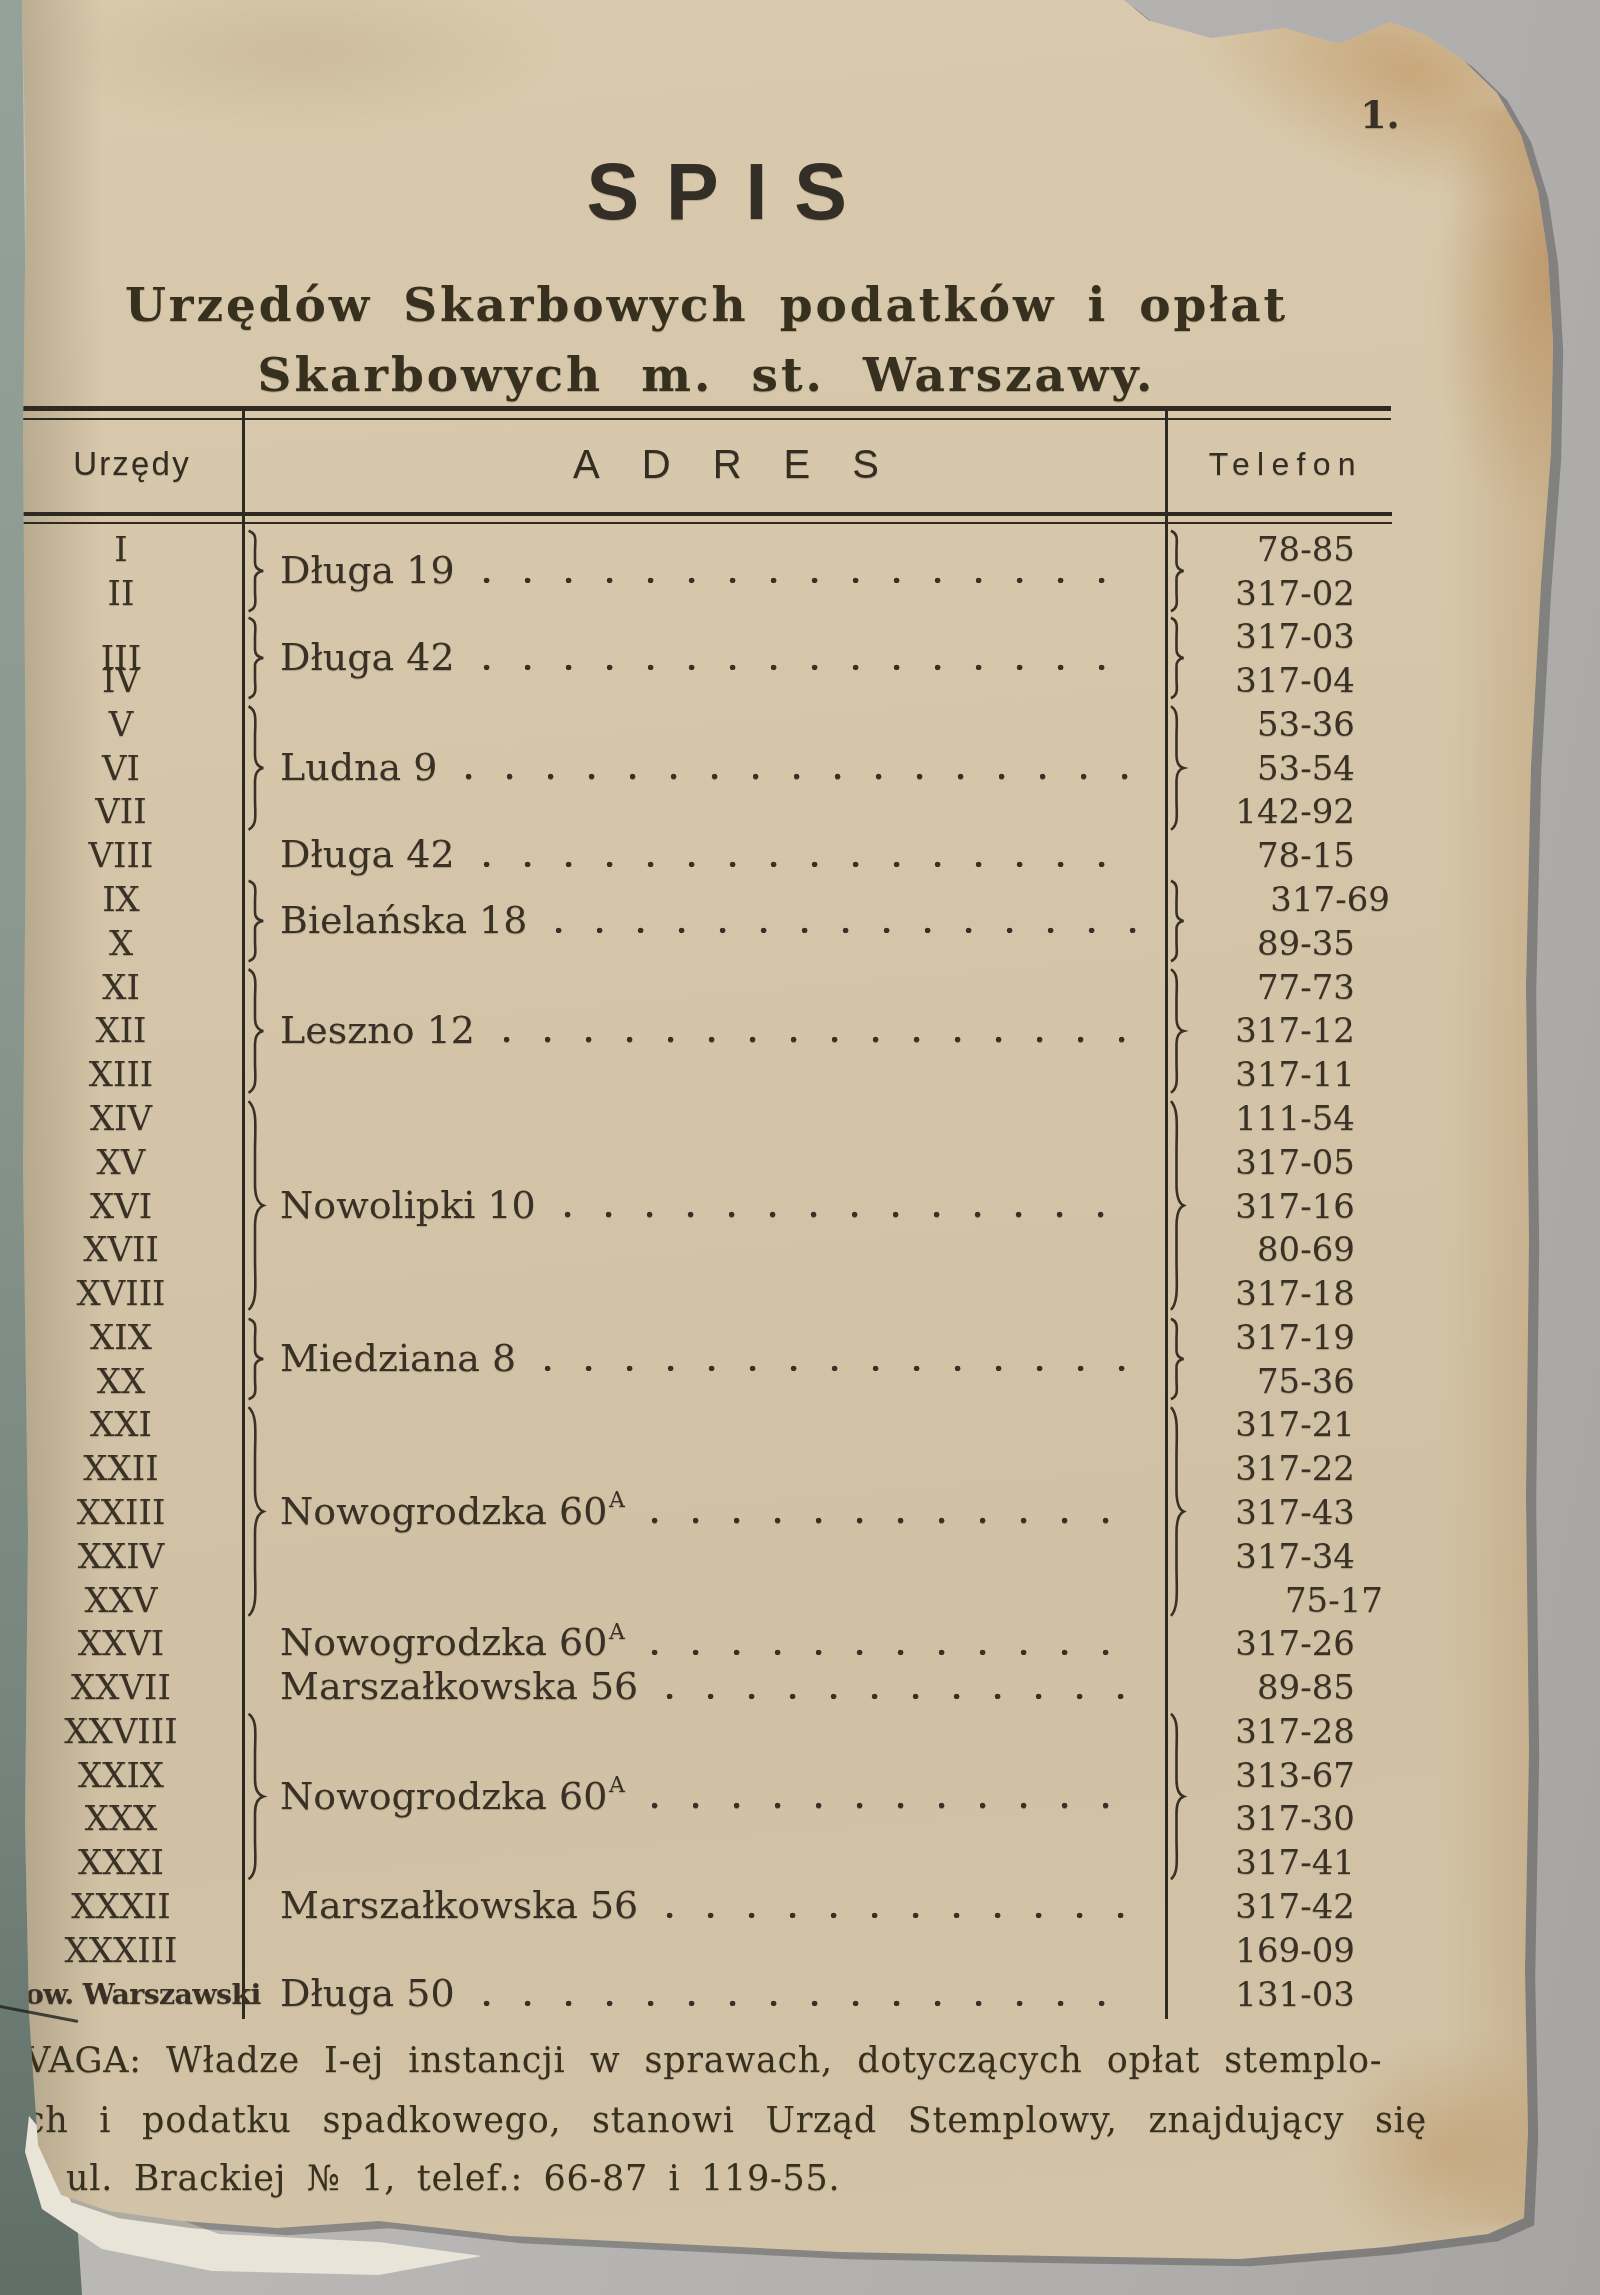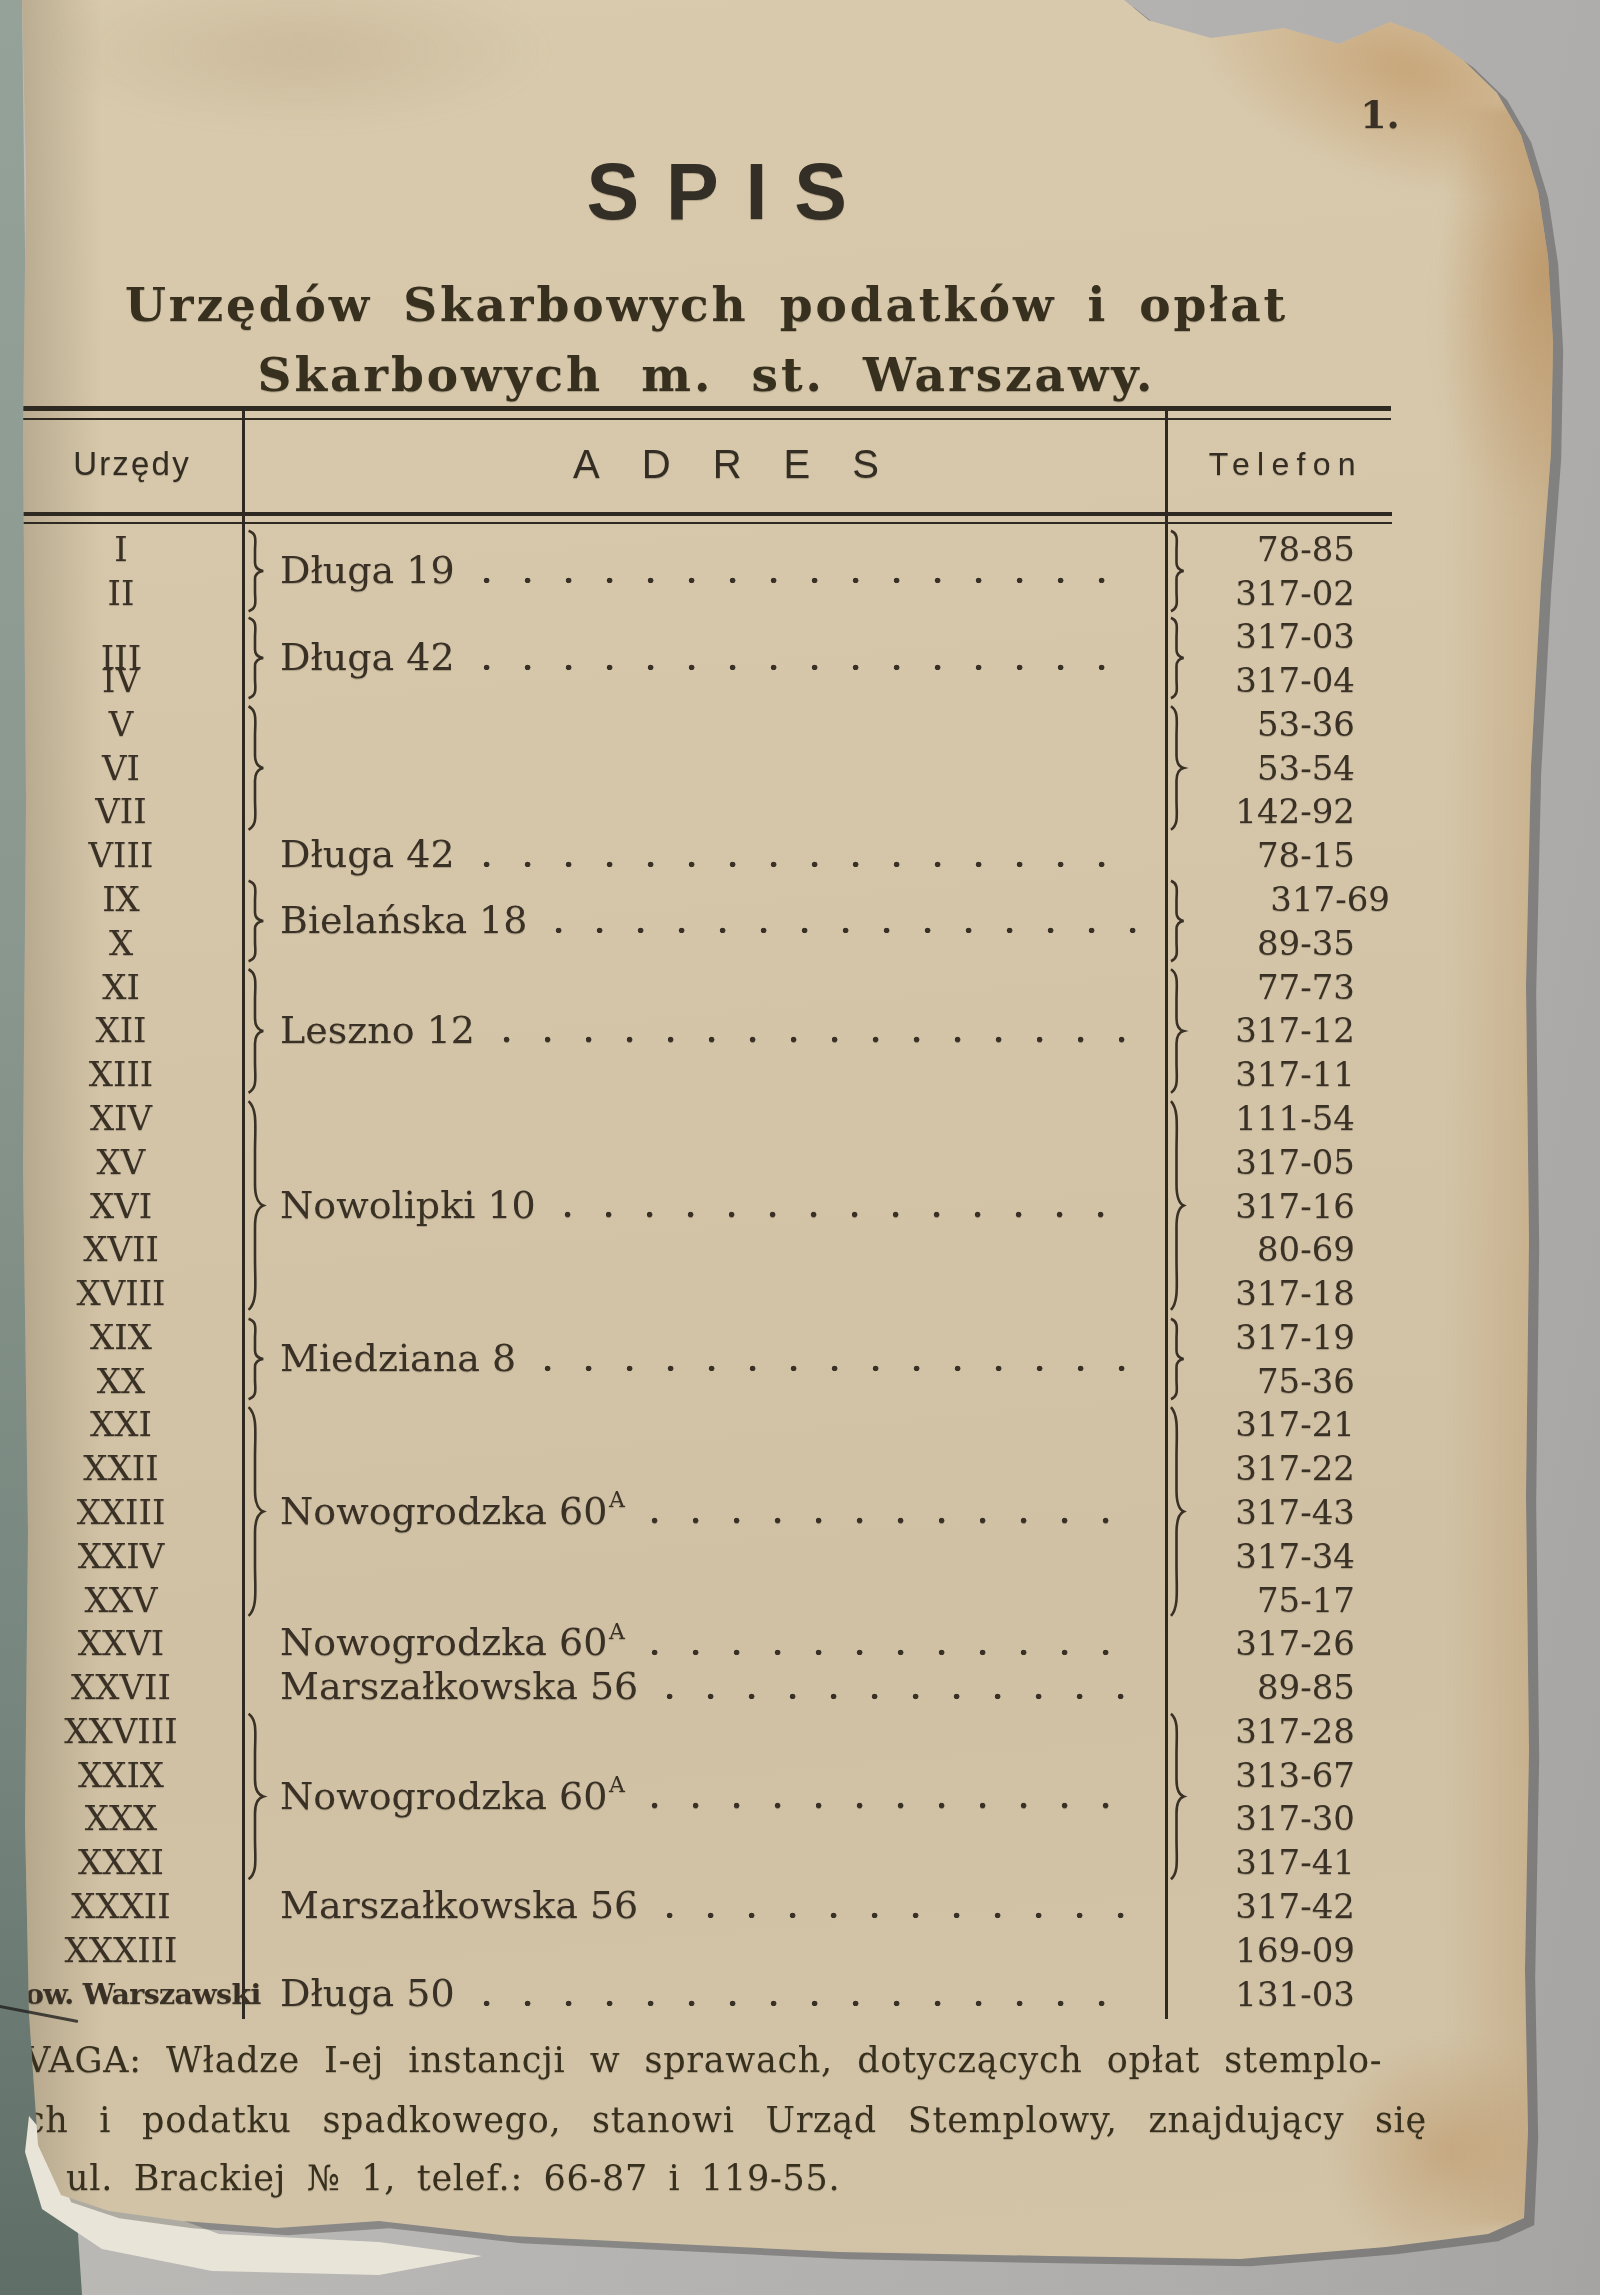--- a/index.html
+++ b/index.html
@@ -183,21 +183,21 @@
           <div class="phone" style="top: 1359px;">75-36</div>
           <div class="office" style="top: 1402px;">XXI</div>
           <div class="phone" style="top: 1402px;">317-21</div>
           <div class="office" style="top: 1446px;">XXII</div>
           <div class="phone" style="top: 1446px;">317-22</div>
           <div class="office" style="top: 1490px;">XXIII</div>
           <div class="phone" style="top: 1490px;">317-43</div>
           <div class="office" style="top: 1534px;">XXIV</div>
           <div class="phone" style="top: 1534px;">317-34</div>
           <div class="office" style="top: 1578px;">XXV</div>
-          <div class="phone" style="top: 1578px;">75-17</div>
+          <div class="phone" style="top: 1578px; padding-left: 28px;">75-17</div>
           <div class="office" style="top: 1621px;">XXVI</div>
           <div class="phone" style="top: 1621px;">317-26</div>
           <div class="office" style="top: 1665px;">XXVII</div>
           <div class="phone" style="top: 1665px;">89-85</div>
           <div class="office" style="top: 1709px;">XXVIII</div>
           <div class="phone" style="top: 1709px;">317-28</div>
           <div class="office" style="top: 1753px;">XXIX</div>
           <div class="phone" style="top: 1753px;">313-67</div>
           <div class="office" style="top: 1796px;">XXX</div>
           <div class="phone" style="top: 1796px;">317-30</div>
@@ -222,20 +222,24 @@
           <div class="addr-line" style="top: 614px; height: 88px;">
             <span class="addr-text">Długa 42</span>
             <span class="dots"></span>
           </div>
           <svg class="brace" viewBox="0 0 24 100" preserveAspectRatio="none" style="left:244px;top:617px;width:22px;height:82px">
             <path d="M5,1 C15,5 12,13 12,25 L12,40 C12,46 15,49 21,50 C15,51 12,54 12,60 L12,75 C12,87 15,95 5,99" fill="none" stroke="#3a3126" stroke-width="2.6" vector-effect="non-scaling-stroke"></path>
           </svg>
           <svg class="brace" viewBox="0 0 24 100" preserveAspectRatio="none" style="left:1167px;top:617px;width:19px;height:82px">
             <path d="M5,1 C15,5 12,13 12,25 L12,40 C12,46 15,49 21,50 C15,51 12,54 12,60 L12,75 C12,87 15,95 5,99" fill="none" stroke="#3a3126" stroke-width="2.6" vector-effect="non-scaling-stroke"></path>
           </svg>
+          <div class="addr-line" style="top: 702px; height: 131px;">
+            <span class="addr-text">Ludna 9</span>
+            <span class="dots"></span>
+          </div>
           <svg class="brace" viewBox="0 0 24 100" preserveAspectRatio="none" style="left:244px;top:705px;width:22px;height:126px">
             <path d="M5,1 C15,5 12,13 12,25 L12,40 C12,46 15,49 21,50 C15,51 12,54 12,60 L12,75 C12,87 15,95 5,99" fill="none" stroke="#3a3126" stroke-width="2.6" vector-effect="non-scaling-stroke"></path>
           </svg>
           <svg class="brace" viewBox="0 0 24 100" preserveAspectRatio="none" style="left:1167px;top:705px;width:19px;height:126px">
             <path d="M5,1 C15,5 12,13 12,25 L12,40 C12,46 15,49 21,50 C15,51 12,54 12,60 L12,75 C12,87 15,95 5,99" fill="none" stroke="#3a3126" stroke-width="2.6" vector-effect="non-scaling-stroke"></path>
           </svg>
           <div class="addr-line" style="top: 833px; height: 44px;">
             <span class="addr-text">Długa 42</span>
             <span class="dots"></span>
           </div>

